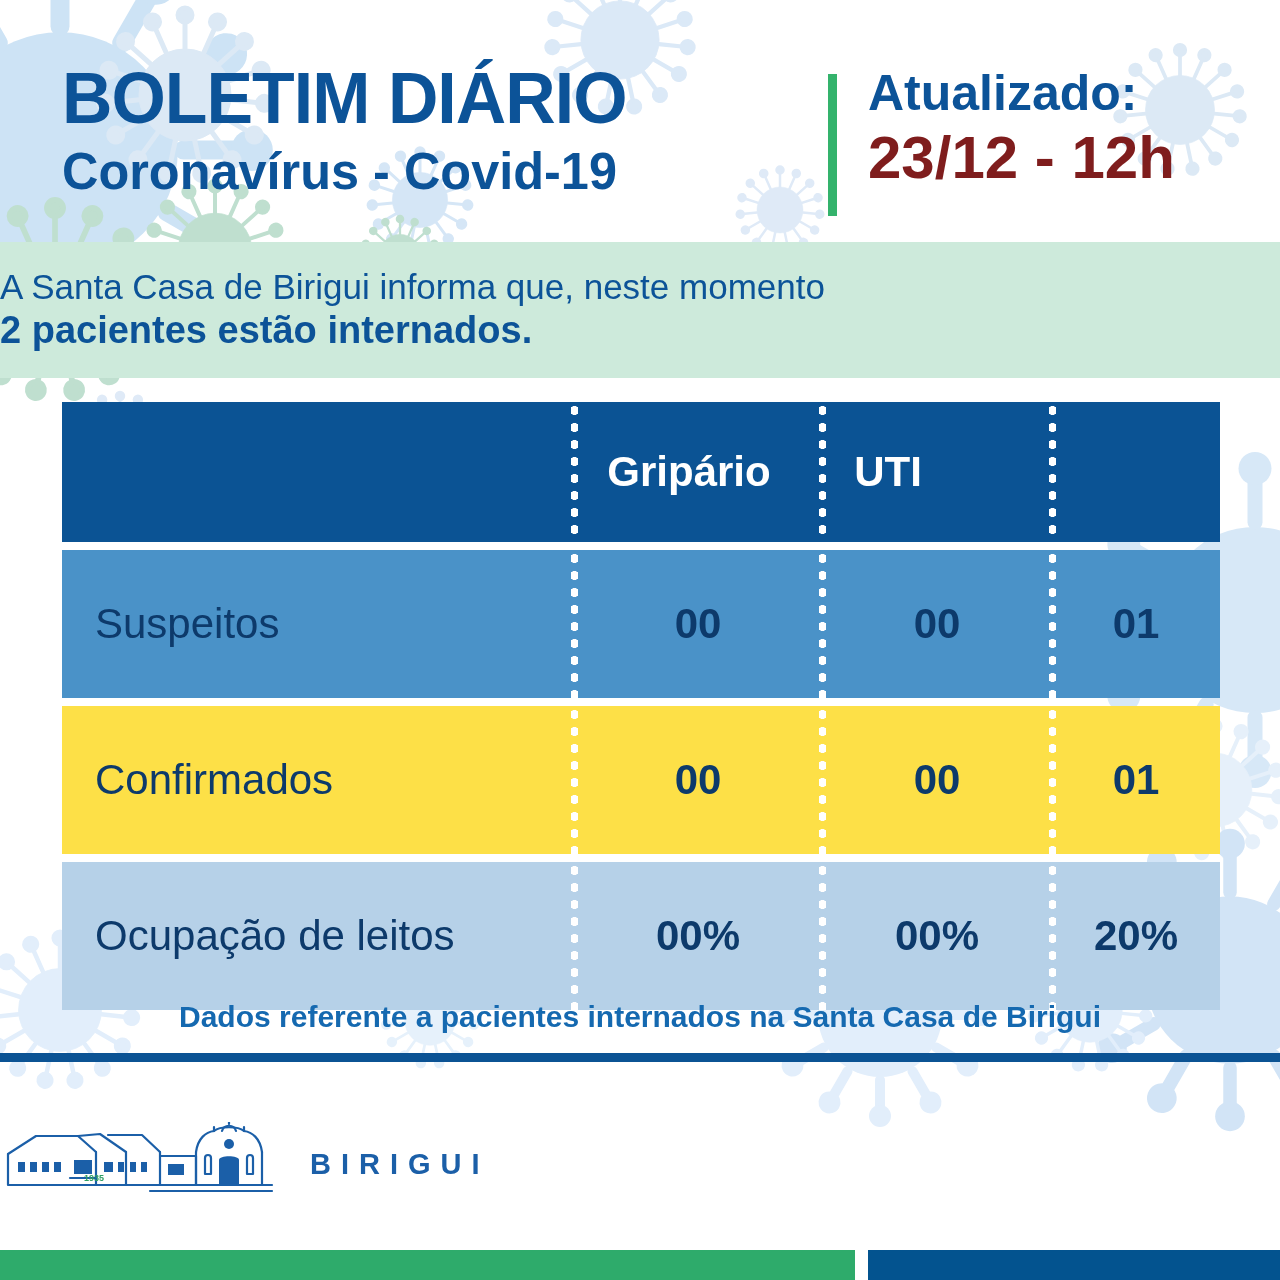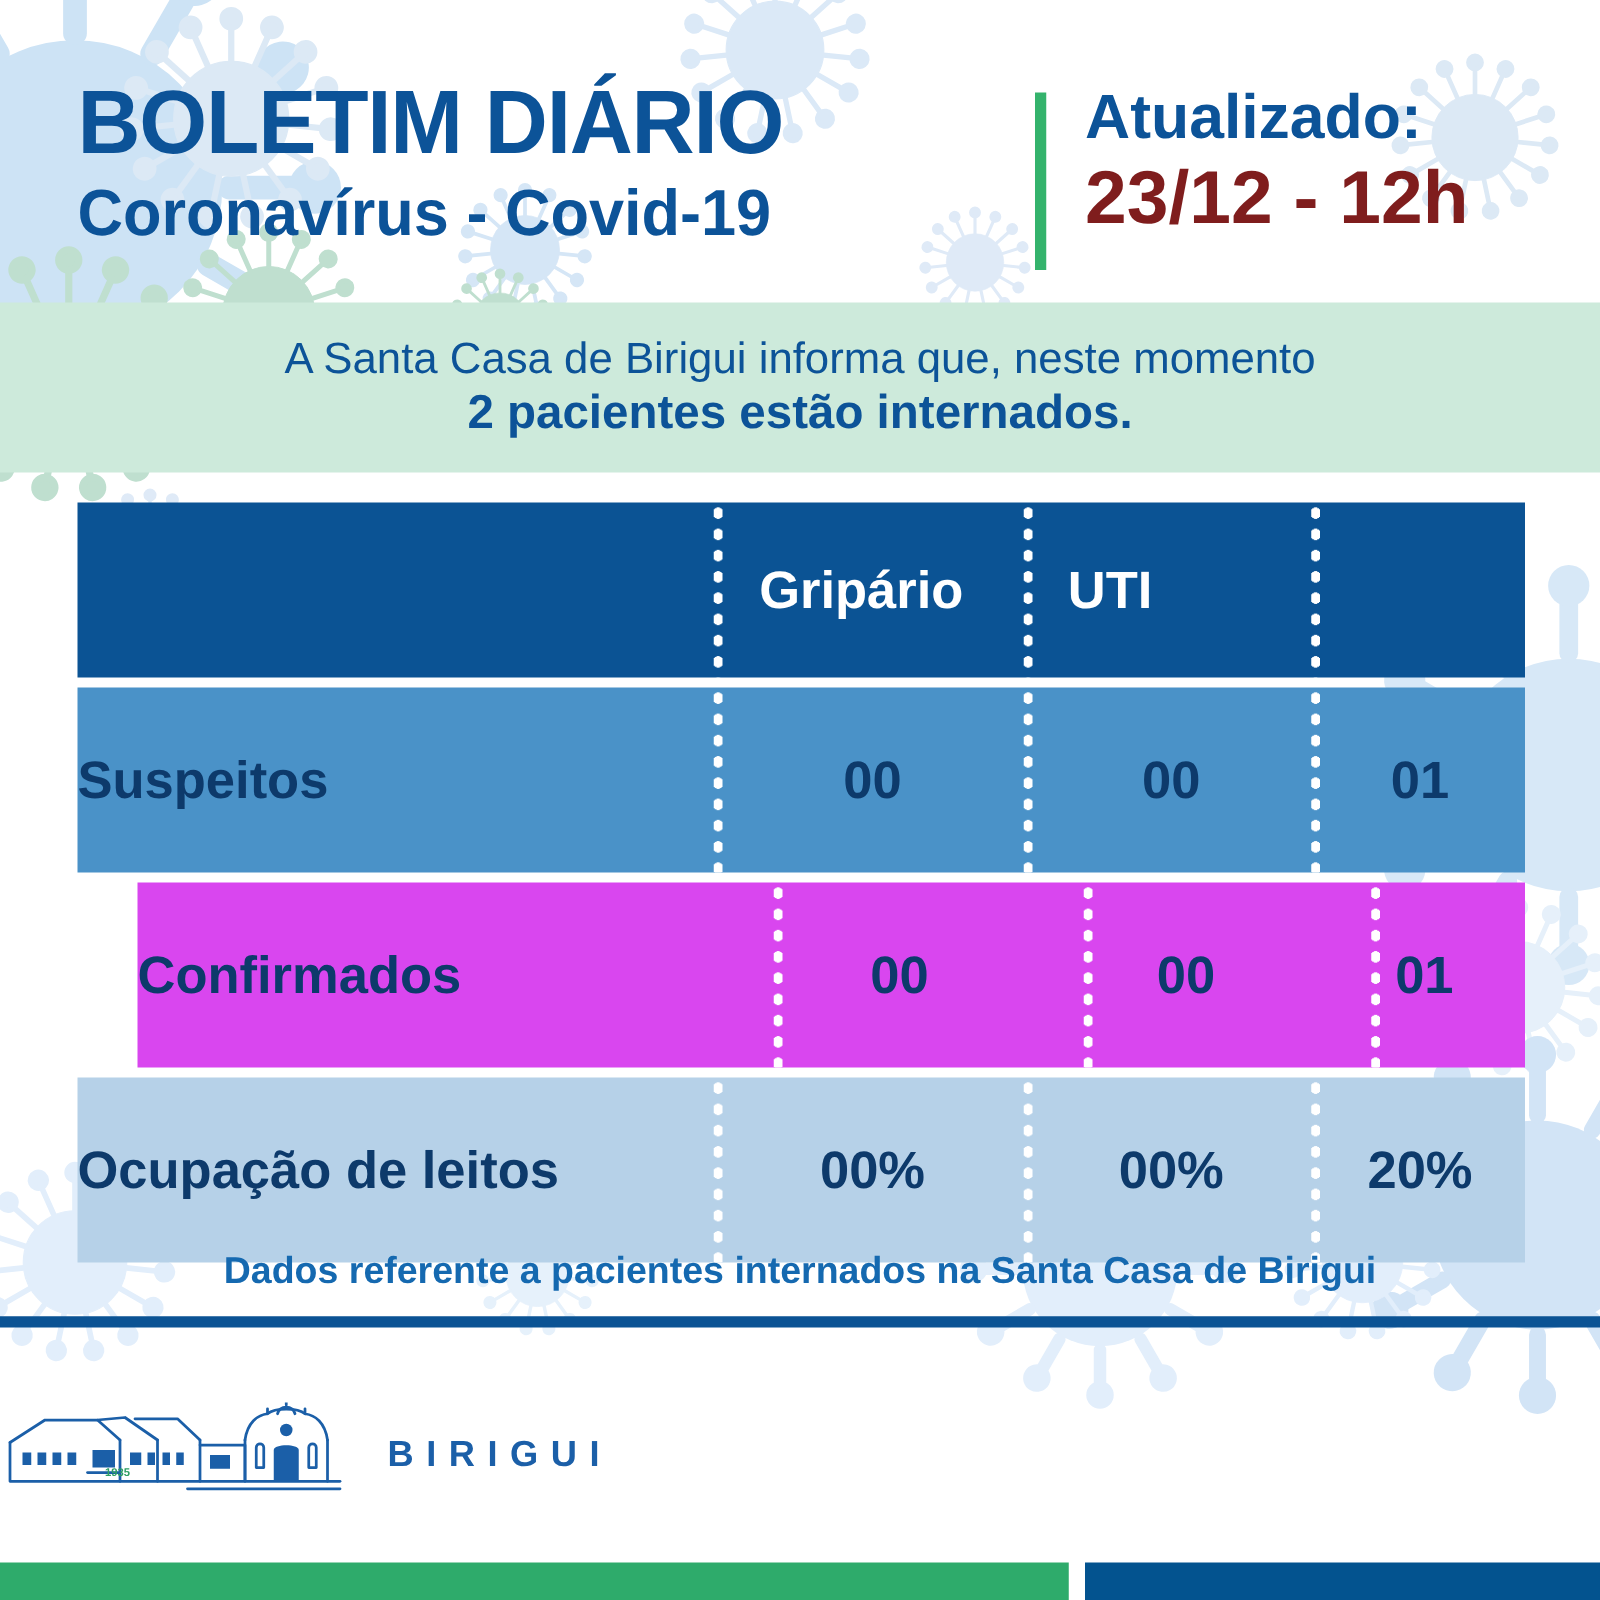--- a/index.html
+++ b/index.html
@@ -106,21 +106,21 @@
   .info-banner {
     position: absolute;
     left: 0;
     top: 242px;
     width: 1280px;
     height: 136px;
     background: #cdeadb;
     z-index: 3;
     display: flex;
     flex-direction: column;
-    align-items: center;
+    align-items: flex-start;
     justify-content: center;
   }
   .info-line1 {
     font-size: 35px;
     color: #0c5398;
     font-weight: normal;
     line-height: 1.2;
     white-space: nowrap;
   }
   .info-line2 {
@@ -146,28 +146,29 @@
     align-items: center;
     box-sizing: border-box;
   }
   .trow + .trow { margin-top: 8px; }
 
   .thead {
     height: 140px;
     background: #0b5394;
   }
   .trow-1 { height: 148px; background: #4a92c8; }
-  .trow-2 { height: 148px; background: #d946ef; margin-left: 48px; }
+  .trow-2 { height: 148px; background: #fde047; }
   .trow-3 { height: 148px; background: #b6d1e8; }
 
   .cell-label {
     width: 512px;
+    padding-left: 33px;
     box-sizing: border-box;
     font-size: 42px;
-    font-weight: bold;
+    font-weight: normal;
     color: #0d3a6b;
     white-space: nowrap;
     text-align: left;
   }
   .cell-head-label { width: 512px; }
 
   .cell-val {
     box-sizing: border-box;
     text-align: center;
     font-size: 42px;

